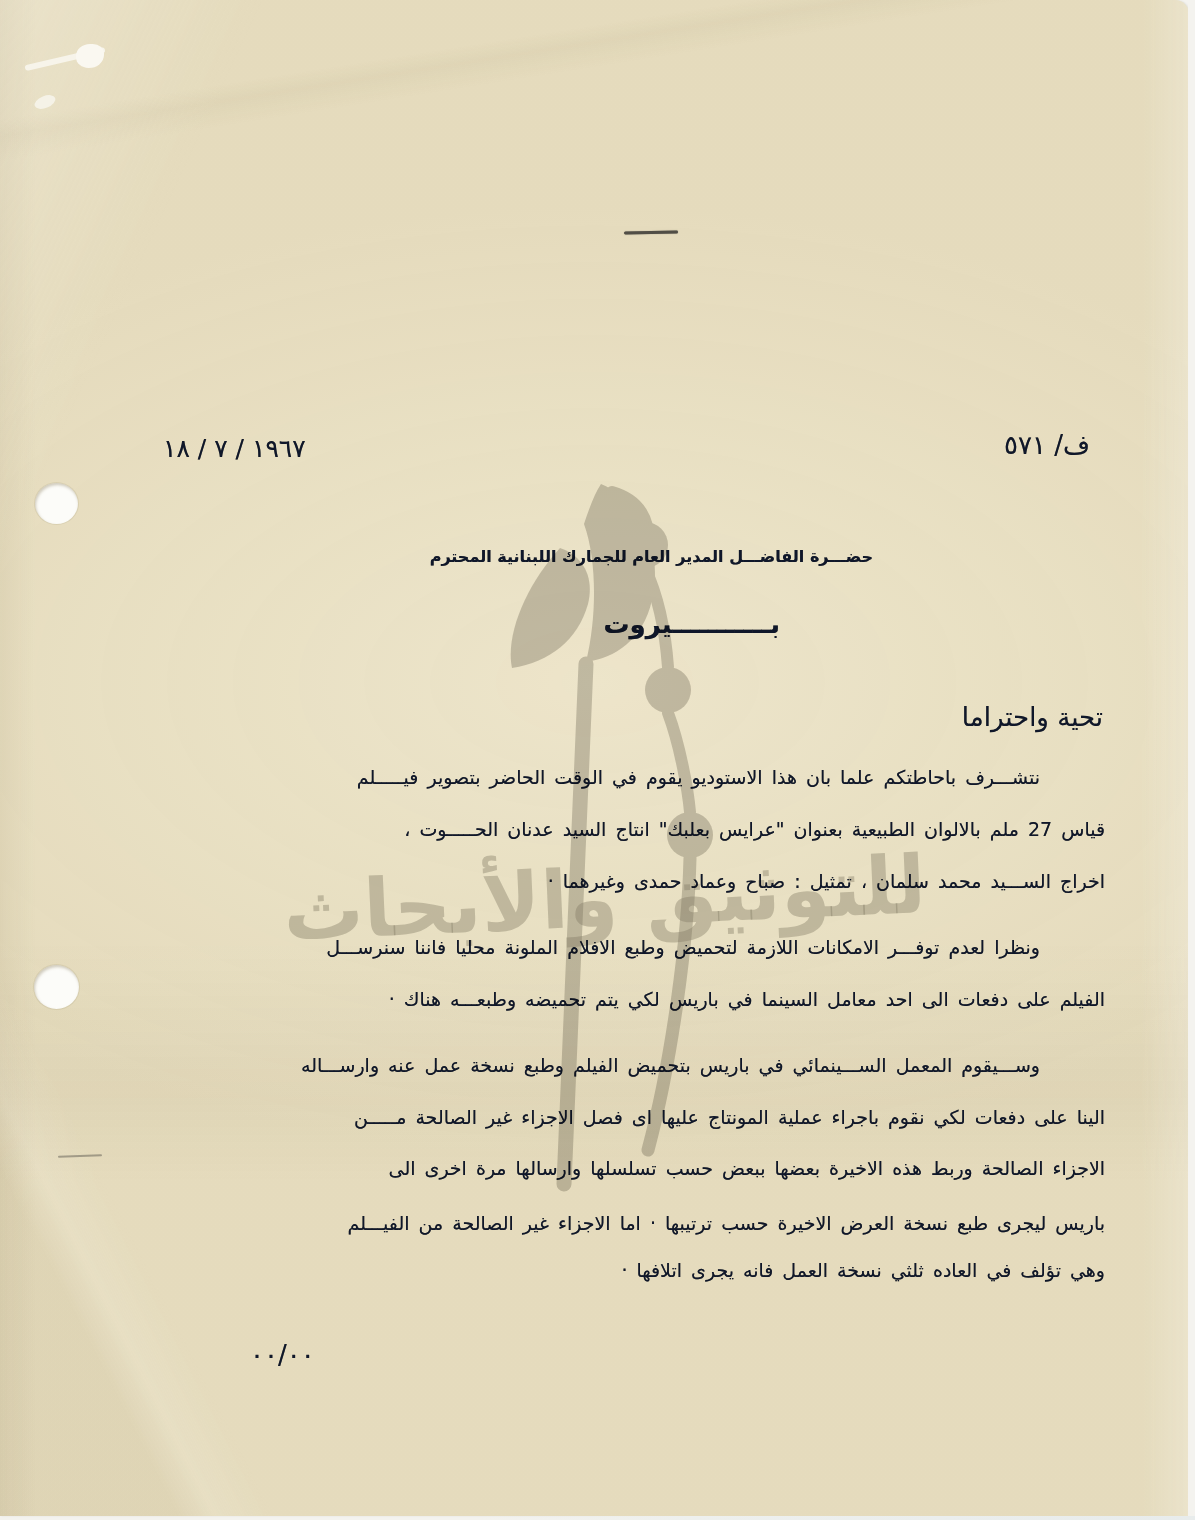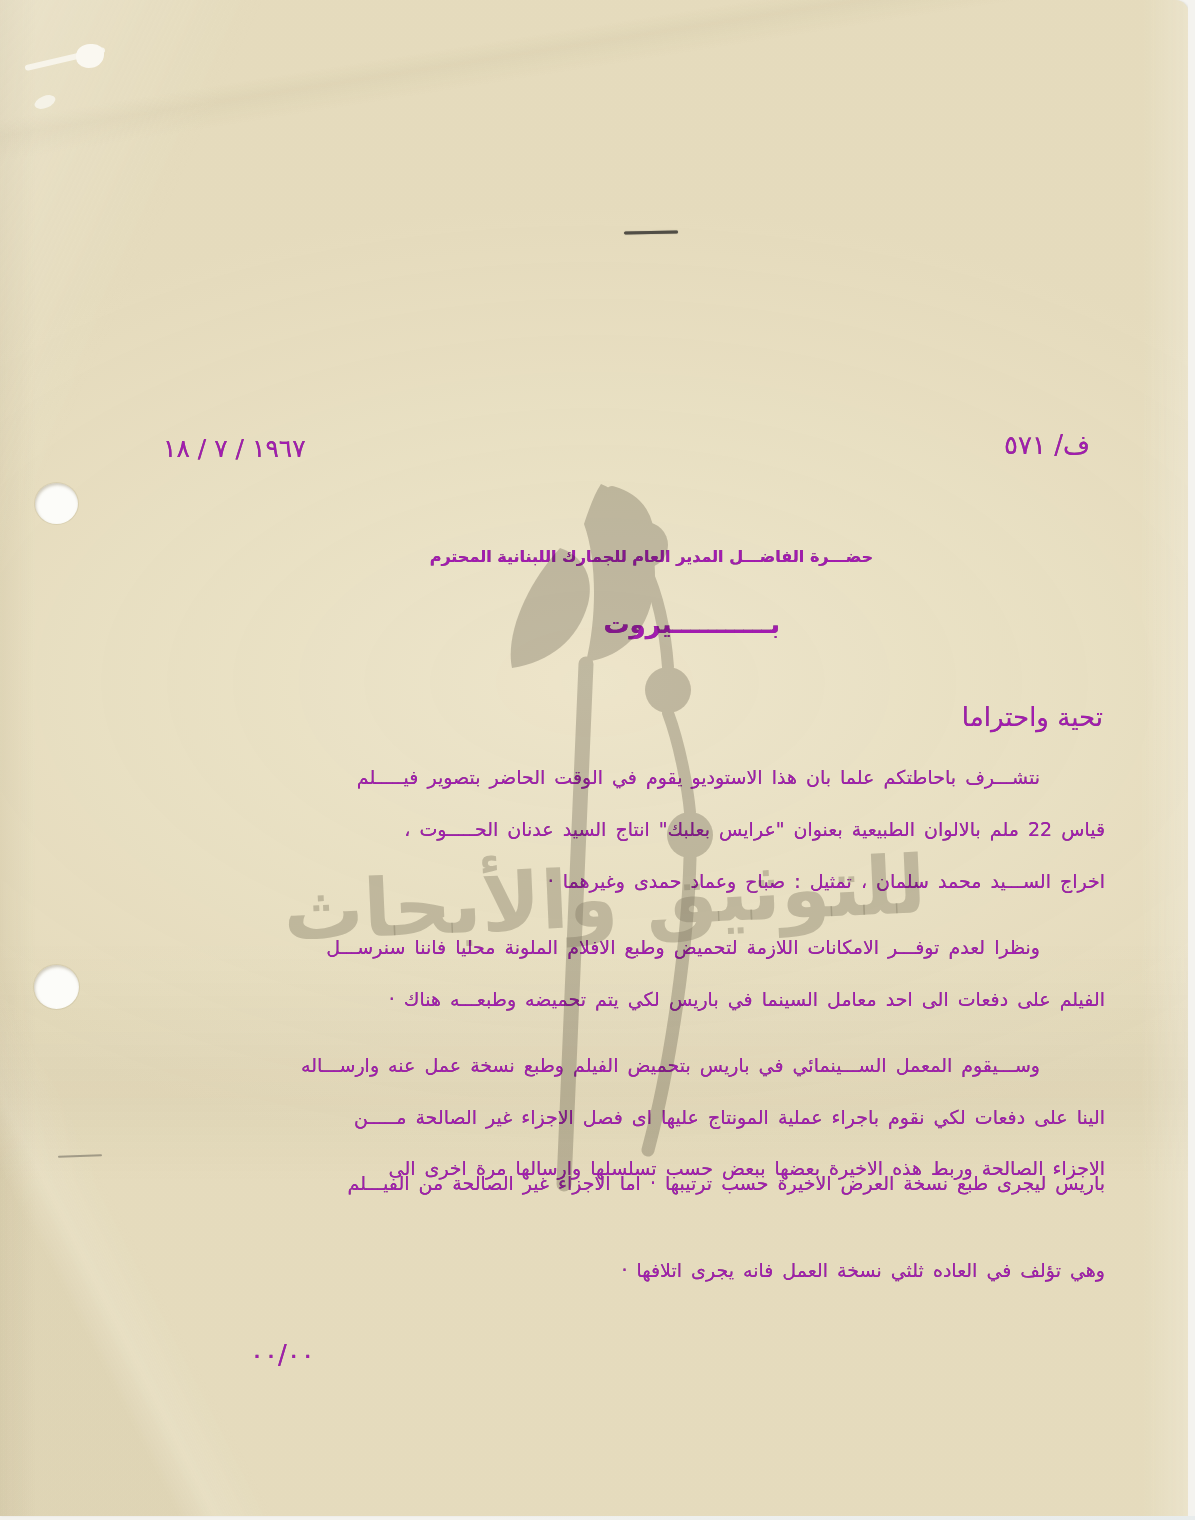--- a/index.html
+++ b/index.html
@@ -32,32 +32,32 @@
   .scuff1{left:24px;top:56px;width:82px;height:6px;background:#f7f4ea;transform:rotate(-13deg);border-radius:4px;}
   .scuff2{left:76px;top:44px;width:28px;height:24px;background:#faf8f1;border-radius:50% 40% 55% 45%;}
   .scuff3{left:34px;top:96px;width:22px;height:12px;background:#f5f2e7;transform:rotate(-22deg);border-radius:50%;}
   .hole{
     position:absolute;background:#fcfcf9;border-radius:50%;
     box-shadow:inset 1px 2px 3px rgba(125,112,78,.35), 0 0 0 1px rgba(125,112,78,.12);
   }
   .hole-top{left:35px;top:483px;width:43px;height:41px;}
   .hole-bottom{left:34px;top:965px;width:45px;height:44px;}
 
-  .ink{position:absolute;color:#a21caf;text-shadow:0 0 .5px rgba(64,61,53,.75);white-space:nowrap;}
+  .ink{position:absolute;color:#0f172a;text-shadow:0 0 .5px rgba(64,61,53,.75);white-space:nowrap;}
   .rtl{direction:rtl;unicode-bidi:embed;}
   .ref-number{right:105px;top:430px;font-size:26px;letter-spacing:1px;text-align:right;}
   .letter-date{left:163px;top:434px;font-size:25px;letter-spacing:2px;direction:ltr;}
   .addressee{right:322px;top:547px;font-size:16px;font-weight:bold;}
   .city{right:415px;top:609px;font-size:26px;font-weight:bold;}
   .salutation{right:92px;top:702px;font-size:26px;}
   .line{right:90px;font-size:19px;word-spacing:3px;}
   .line.indent{right:155px;}
   .l0{top:766px;} .l1{top:818px;} .l2{top:870px;}
   .l3{top:936px;margin-left:16px;} .l4{top:988px;}
-  .l5{top:1054px;} .l6{top:1106px;} .l7{top:1157px;} .l8{top:1172px;} .l9{top:1259px;}
+  .l5{top:1054px;} .l6{top:1106px;} .l7{top:1157px;} .l8{top:1212px;} .l9{top:1259px;}
   .continuation{left:250px;top:1340px;font-size:26px;letter-spacing:7px;direction:ltr;}
 
   .watermark{
     position:absolute;inset:0;pointer-events:none;mix-blend-mode:multiply;
   }
   .wm-arabic{
     position:absolute;left:286px;top:852px;width:640px;
     font-size:80px;font-weight:bold;color:rgba(142,139,131,.40);
     direction:rtl;white-space:nowrap;transform:rotate(-2.5deg);
   }
@@ -84,21 +84,21 @@
 
   <div class="ink rtl ref-number">ف/ ٥٧١</div>
   <div class="ink letter-date">١٩٦٧ / ٧ / ١٨</div>
 
   <div class="ink rtl addressee">حضـــرة الفاضـــل المدير العام للجمارك اللبنانية المحترم</div>
   <div class="ink rtl city">بـــــــــــيروت</div>
 
   <div class="ink rtl salutation">تحية واحتراما</div>
 
   <div class="ink rtl line indent l0">نتشـــرف باحاطتكم علما بان هذا الاستوديو يقوم في الوقت الحاضر بتصوير فيـــــلم</div>
-  <div class="ink rtl line l1">قياس 22 ملم بالالوان الطبيعية بعنوان "عرايس بعلبك" انتاج السيد عدنان الحـــــوت ،</div>
+  <div class="ink rtl line l1">قياس 27 ملم بالالوان الطبيعية بعنوان "عرايس بعلبك" انتاج السيد عدنان الحـــــوت ،</div>
   <div class="ink rtl line l2">اخراج الســـيد محمد سلمان ، تمثيل : صباح وعماد حمدى وغيرهما ·</div>
   <div class="ink rtl line indent l3">ونظرا لعدم توفـــر الامكانات اللازمة لتحميض وطبع الافلام الملونة محليا فاننا سنرســـل</div>
   <div class="ink rtl line l4">الفيلم على دفعات الى احد معامل السينما في باريس لكي يتم تحميضه وطبعـــه هناك ·</div>
   <div class="ink rtl line indent l5">وســـيقوم المعمل الســـينمائي في باريس بتحميض الفيلم وطبع نسخة عمل عنه وارســـاله</div>
   <div class="ink rtl line l6">الينا على دفعات لكي نقوم باجراء عملية المونتاج عليها اى فصل الاجزاء غير الصالحة مـــــن</div>
   <div class="ink rtl line l7">الاجزاء الصالحة وربط هذه الاخيرة بعضها ببعض حسب تسلسلها وارسالها مرة اخرى الى</div>
   <div class="ink rtl line l8">باريس ليجرى طبع نسخة العرض الاخيرة حسب ترتيبها · اما الاجزاء غير الصالحة من الفيـــلم</div>
   <div class="ink rtl line l9">وهي تؤلف في العاده ثلثي نسخة العمل فانه يجرى اتلافها ·</div>
 
   <div class="ink continuation">٠٠/٠٠</div>

